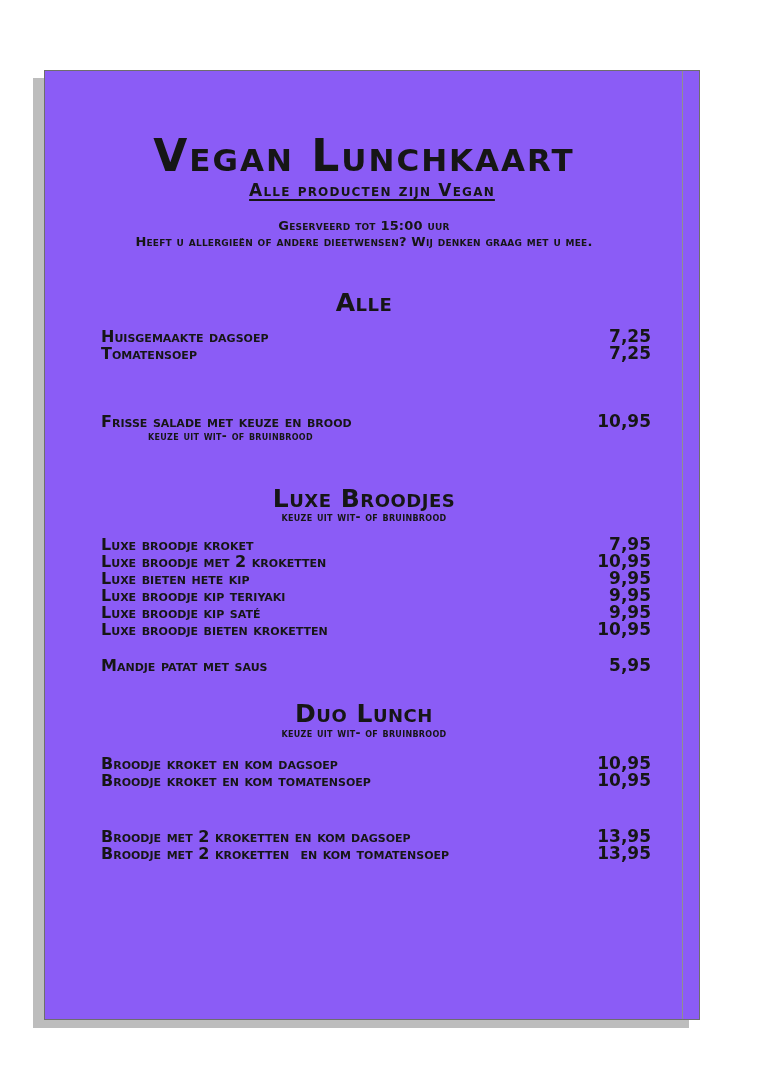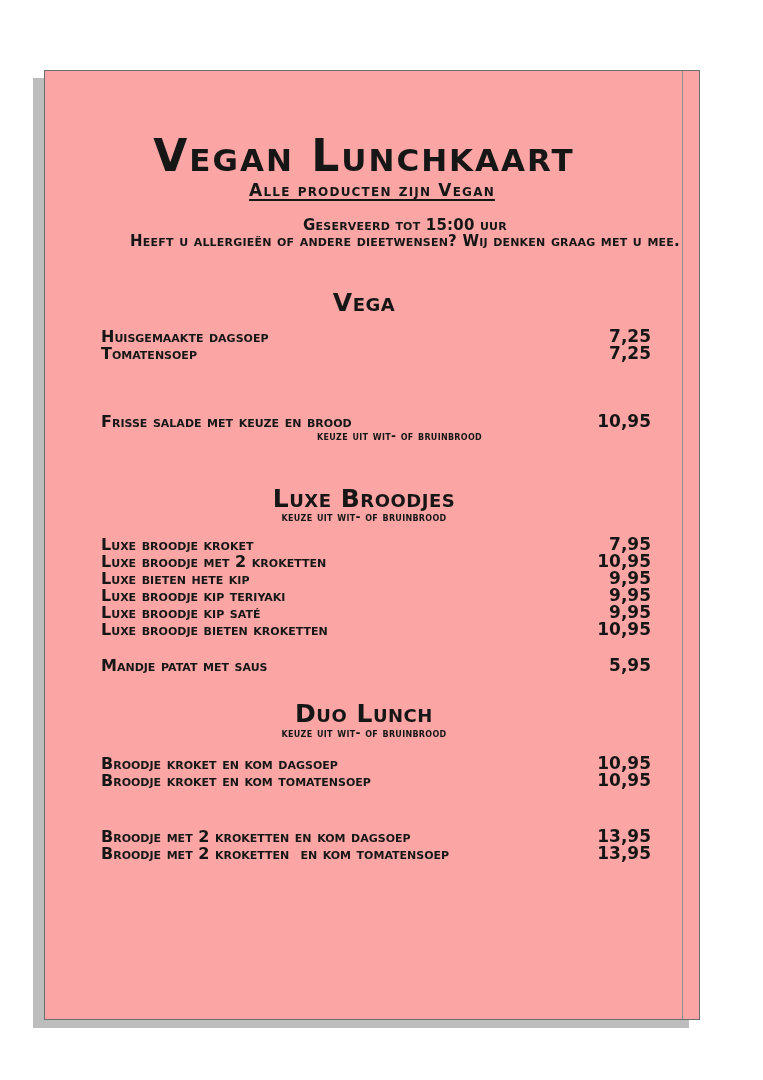--- a/index.html
+++ b/index.html
@@ -10,21 +10,21 @@
     height: 1080px;
     overflow: hidden;
     font-family: "DejaVu Sans", sans-serif;
   }
   .page {
     position: absolute;
     left: 44px;
     top: 70px;
     width: 654px;
     height: 948px;
-    background: #fca5a5;
+    background: #8b5cf6;
     border: 1px solid #6e6e6e;
     box-shadow: -11px 8px 0 0 #bdbdbd;
     color: #161616;
     font-weight: bold;
     font-variant: small-caps;
   }
   .edge-line {
     position: absolute;
     left: 637px;
     top: 0;
@@ -51,45 +51,43 @@
     line-height: 20px;
     letter-spacing: 1.2px;
     text-decoration: underline;
     text-decoration-thickness: 2px;
     text-underline-offset: 3px;
     white-space: nowrap;
     padding-left: 8px;
   }
   .notes {
     top: 147px;
-    font-size: 15px;
+    font-size: 13px;
     line-height: 15.5px;
     letter-spacing: 0.2px;
-    margin-left: 41px;
   }
   .note-line { white-space: nowrap; }
   .sec {
     font-size: 25px;
     line-height: 27px;
     letter-spacing: 0.5px;
     white-space: nowrap;
   }
   .sec-sub {
     font-size: 12px;
     line-height: 13px;
     letter-spacing: 0.3px;
     white-space: nowrap;
   }
   .list {
     position: absolute;
     left: 56px;
     width: 550px;
     font-size: 16px;
     line-height: 17px;
-    text-align: center;
   }
   .row {
     display: flex;
     justify-content: space-between;
     align-items: baseline;
   }
   .nm { white-space: pre; }
   .pr {
     font-size: 17px;
     white-space: nowrap;
@@ -109,21 +107,21 @@
   <div class="edge-line"></div>
 
   <div class="center-block title">Vegan Lunchkaart</div>
   <div class="center-block subtitle">Alle producten zijn Vegan</div>
 
   <div class="center-block notes">
     <div class="note-line">Geserveerd tot 15:00 uur</div>
     <div class="note-line">Heeft u allergieën of andere dieetwensen? Wij denken graag met u mee.</div>
   </div>
 
-  <div class="center-block sec" style="top:218px">Vega</div>
+  <div class="center-block sec" style="top:218px">Alle</div>
   <div class="list" style="top:257px">
     <div class="row">
       <span class="nm">Huisgemaakte dagsoep</span>
       <span class="pr">7,25</span>
     </div>
     <div class="row">
       <span class="nm">Tomatensoep</span>
       <span class="pr">7,25</span>
     </div>
   </div>

